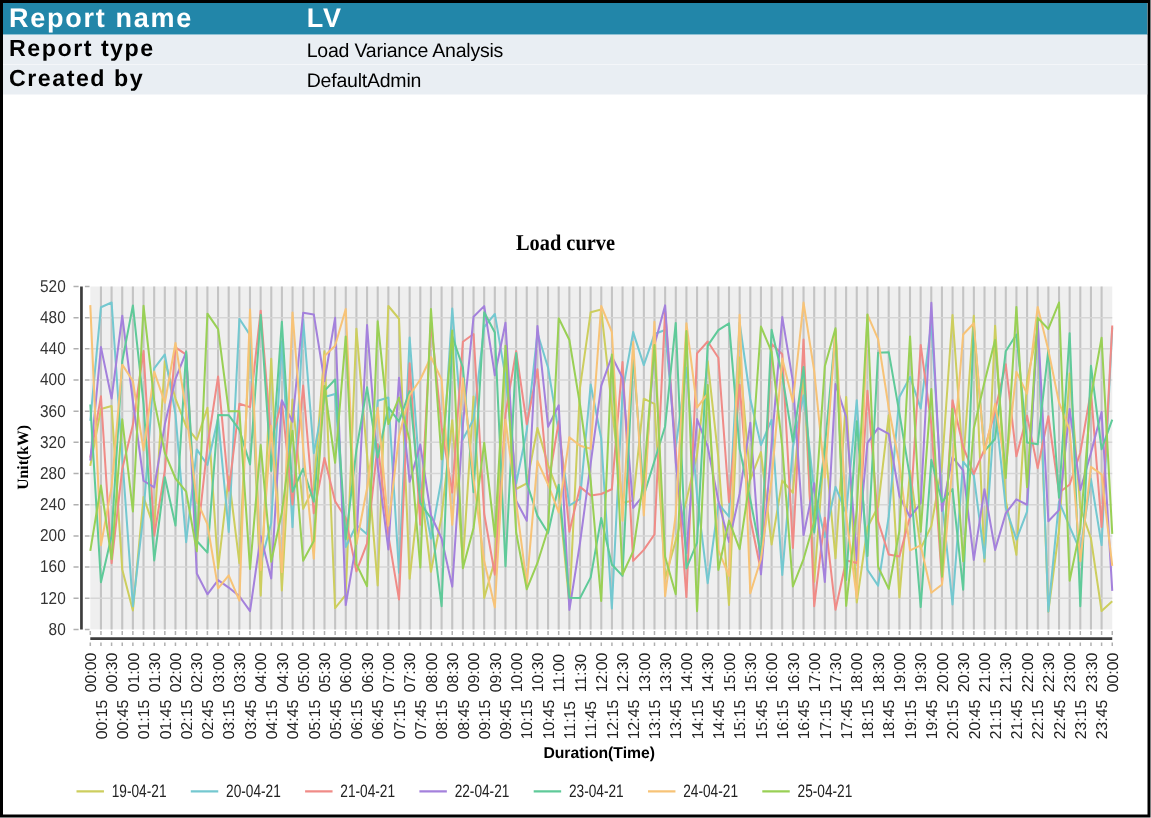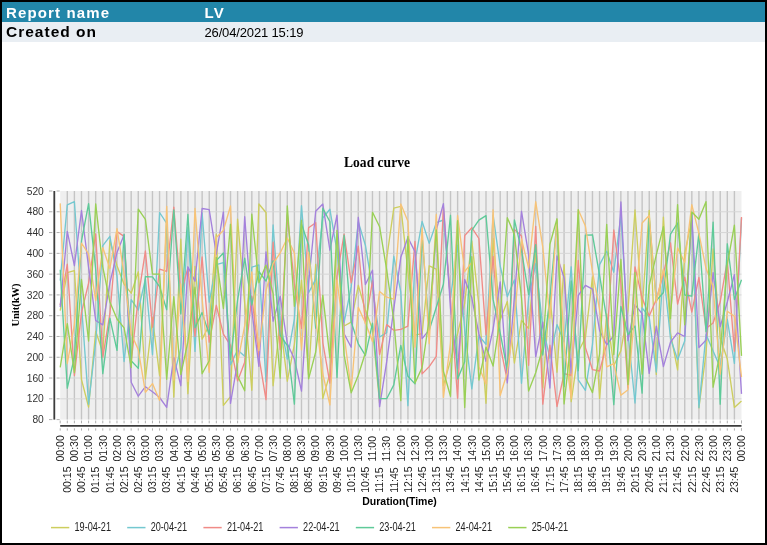--- a/index.html
+++ b/index.html
@@ -1,34 +1,38 @@
 <!DOCTYPE html>
 <html><head><meta charset="utf-8"><style>
 *{margin:0;padding:0;box-sizing:border-box}
 html,body{width:767px;height:545px;background:#fff;overflow:hidden}
 body{border:2px solid #000;font-family:"Liberation Sans",sans-serif;position:relative}
 table{border-collapse:collapse;width:100%;table-layout:fixed}
 td{height:20px;vertical-align:middle;white-space:nowrap;overflow:hidden}
 td:first-child{width:198px;padding-left:4px}
 td+td{padding-left:4.5px}
-tr.hdr td{background:#2286a9;color:#fff;font-weight:bold;font-size:15px;letter-spacing:1.15px}
+tr.hdr td{background:#2286a9;color:#fff;font-weight:bold;font-size:18px;letter-spacing:1.15px}
 td.l{background:#e9eef3;font-weight:bold;font-size:15.5px;letter-spacing:1px}
 td.v{background:#e9eef3;font-size:13px;letter-spacing:-0.15px}
 .chartwrap{position:absolute;left:0;top:0;width:767px;height:545px;pointer-events:none}
 </style></head>
 <body>
 <table>
 <tbody>
       <tr class="hdr">
         <td>Report name</td>
         <td>LV</td>
       </tr>
 <tr>
-        <td class="l">Created on</td>
-        <td class="v">26/04/2021 15:19</td>
+        <td class="l">Report type</td>
+        <td class="v">Load Variance Analysis</td>
+      </tr>
+<tr>
+        <td class="l">Created by</td>
+        <td class="v">DefaultAdmin</td>
       </tr>
 </tbody>
   </table>
 <div class="chartwrap"><svg width="767" height="545" viewBox="0 0 767 545" font-family="Liberation Sans, sans-serif">
 <rect x="58.2" y="189.0" width="681.3" height="228.60000000000002" fill="#efefef"></rect>
 <path d="M65.3 189.0V417.6 M72.39 189.0V417.6 M79.49 189.0V417.6 M86.59 189.0V417.6 M93.68 189.0V417.6 M100.78 189.0V417.6 M107.88 189.0V417.6 M114.97 189.0V417.6 M122.07 189.0V417.6 M129.17 189.0V417.6 M136.27 189.0V417.6 M143.36 189.0V417.6 M150.46 189.0V417.6 M157.56 189.0V417.6 M164.65 189.0V417.6 M171.75 189.0V417.6 M178.85 189.0V417.6 M185.94 189.0V417.6 M193.04 189.0V417.6 M200.14 189.0V417.6 M207.23 189.0V417.6 M214.33 189.0V417.6 M221.43 189.0V417.6 M228.52 189.0V417.6 M235.62 189.0V417.6 M242.72 189.0V417.6 M249.82 189.0V417.6 M256.91 189.0V417.6 M264.01 189.0V417.6 M271.11 189.0V417.6 M278.2 189.0V417.6 M285.3 189.0V417.6 M292.4 189.0V417.6 M299.49 189.0V417.6 M306.59 189.0V417.6 M313.69 189.0V417.6 M320.78 189.0V417.6 M327.88 189.0V417.6 M334.98 189.0V417.6 M342.07 189.0V417.6 M349.17 189.0V417.6 M356.27 189.0V417.6 M363.37 189.0V417.6 M370.46 189.0V417.6 M377.56 189.0V417.6 M384.66 189.0V417.6 M391.75 189.0V417.6 M398.85 189.0V417.6 M405.95 189.0V417.6 M413.04 189.0V417.6 M420.14 189.0V417.6 M427.24 189.0V417.6 M434.33 189.0V417.6 M441.43 189.0V417.6 M448.53 189.0V417.6 M455.62 189.0V417.6 M462.72 189.0V417.6 M469.82 189.0V417.6 M476.92 189.0V417.6 M484.01 189.0V417.6 M491.11 189.0V417.6 M498.21 189.0V417.6 M505.3 189.0V417.6 M512.4 189.0V417.6 M519.5 189.0V417.6 M526.59 189.0V417.6 M533.69 189.0V417.6 M540.79 189.0V417.6 M547.88 189.0V417.6 M554.98 189.0V417.6 M562.08 189.0V417.6 M569.17 189.0V417.6 M576.27 189.0V417.6 M583.37 189.0V417.6 M590.47 189.0V417.6 M597.56 189.0V417.6 M604.66 189.0V417.6 M611.76 189.0V417.6 M618.85 189.0V417.6 M625.95 189.0V417.6 M633.05 189.0V417.6 M640.14 189.0V417.6 M647.24 189.0V417.6 M654.34 189.0V417.6 M661.43 189.0V417.6 M668.53 189.0V417.6 M675.63 189.0V417.6 M682.73 189.0V417.6 M689.82 189.0V417.6 M696.92 189.0V417.6 M704.02 189.0V417.6 M711.11 189.0V417.6 M718.21 189.0V417.6 M725.31 189.0V417.6 M732.4 189.0V417.6" stroke="#c4c4c4" stroke-width="1.4" fill="none"></path>
 <path d="M58.2 209.78H739.5 M58.2 230.56H739.5 M58.2 251.35H739.5 M58.2 272.13H739.5 M58.2 292.91H739.5 M58.2 313.69H739.5 M58.2 334.47H739.5 M58.2 355.25H739.5 M58.2 376.04H739.5 M58.2 396.82H739.5" stroke="#d6d6d6" stroke-width="1" fill="none"></path>
 <polyline points="58.2,308.6 65.3,270.6 72.4,268.7 79.5,377.6 86.6,405.0 93.7,329.3 100.8,350.3 107.9,238.8 115.0,263.7 122.1,282.2 129.2,291.2 136.3,269.8 143.4,377.0 150.5,315.8 157.6,373.5 164.7,218.9 171.8,395.0 178.8,237.1 185.9,391.7 193.0,264.4 200.1,337.2 207.2,323.1 214.3,232.1 221.4,403.4 228.5,394.6 235.6,217.1 242.7,301.4 249.8,388.3 256.9,202.0 264.0,210.5 271.1,383.8 278.2,319.3 285.3,379.2 292.4,342.3 299.5,278.1 306.6,373.2 313.7,262.4 320.8,396.6 327.9,371.6 335.0,237.7 342.1,324.0 349.2,320.2 356.3,283.3 363.4,308.1 370.5,327.3 377.6,400.9 384.7,256.3 391.8,206.1 398.8,204.3 405.9,269.3 413.0,333.2 420.1,331.7 427.2,263.8 434.3,267.2 441.4,383.6 448.5,358.4 455.6,331.7 462.7,301.0 469.8,238.9 476.9,303.3 484.0,401.3 491.1,236.3 498.2,317.8 505.3,299.4 512.4,361.0 519.5,318.4 526.6,326.5 533.7,246.8 540.8,385.9 547.9,292.9 555.0,370.2 562.1,262.6 569.2,399.6 576.3,349.7 583.4,335.7 590.5,274.8 597.6,396.4 604.7,311.8 611.8,363.8 618.9,348.6 626.0,308.2 633.0,208.0 640.1,307.2 647.2,208.5 654.3,372.4 661.4,215.1 668.5,331.5 675.6,367.9 682.7,251.7 689.8,217.7 696.9,405.8 704.0,351.5 711.1,247.0 718.2,336.2 725.3,357.0 732.4,405.4 739.5,398.9" fill="none" stroke="#cdce5e" stroke-width="1.35" stroke-linejoin="round"></polyline>
 <polyline points="58.2,278.6 65.3,202.8 72.4,199.7 79.5,302.6 86.6,402.2 93.7,340.2 100.8,243.6 107.9,234.3 115.0,274.3 122.1,359.5 129.2,297.6 136.3,308.0 143.4,276.9 150.5,352.6 157.6,210.5 164.7,221.4 171.8,373.5 178.8,346.7 185.9,225.7 193.0,349.4 200.1,211.0 207.2,300.1 214.3,262.6 221.4,260.7 228.5,362.7 235.6,348.0 242.7,354.2 249.8,265.2 256.9,263.0 264.0,379.8 271.1,223.0 278.2,319.9 285.3,357.1 292.4,316.8 299.5,203.7 306.6,290.8 313.7,277.4 320.8,216.0 327.9,207.3 335.0,249.2 342.1,320.4 349.2,284.9 356.3,220.0 363.4,243.2 370.5,286.6 377.6,335.0 384.7,330.6 391.8,254.3 398.8,290.2 405.9,403.7 413.0,259.6 420.1,219.4 427.2,241.4 434.3,220.7 441.4,218.0 448.5,296.0 455.6,243.2 462.7,328.3 469.8,386.8 476.9,333.8 484.0,342.4 491.1,213.1 498.2,264.0 505.3,294.7 512.4,277.9 519.5,381.3 526.6,296.2 533.7,261.6 540.8,325.3 547.9,356.1 555.0,322.6 562.1,340.0 569.2,264.8 576.3,377.8 583.4,388.4 590.5,342.3 597.6,262.6 604.7,249.3 611.8,270.2 618.9,213.0 626.0,331.3 633.0,401.0 640.1,305.8 647.2,315.0 654.3,370.0 661.4,268.5 668.5,336.3 675.6,357.7 682.7,339.1 689.8,211.1 696.9,405.6 704.0,332.3 711.1,349.1 718.2,365.4 725.3,317.3 732.4,361.4 739.5,216.3" fill="none" stroke="#74c8d0" stroke-width="1.35" stroke-linejoin="round"></polyline>
 <polyline points="58.2,303.1 65.3,262.2 72.4,373.5 79.5,310.6 86.6,281.2 93.7,232.0 100.8,355.3 107.9,311.7 115.0,229.6 122.1,234.4 129.2,359.9 136.3,295.4 143.4,249.0 150.5,325.1 157.6,267.2 164.7,269.4 171.8,205.1 178.8,292.1 185.9,265.7 193.0,334.4 200.1,255.0 207.2,340.2 214.3,303.3 221.4,332.2 228.5,343.4 235.6,378.9 242.7,360.3 249.8,294.1 256.9,354.9 264.0,397.6 271.1,240.2 278.2,347.8 285.3,212.6 292.4,282.8 299.5,326.4 306.6,225.8 313.7,220.7 320.8,340.5 327.9,381.1 335.0,274.0 342.1,232.1 349.2,280.8 356.3,244.2 363.4,321.5 370.5,278.8 377.6,352.5 384.7,322.6 391.8,328.3 398.8,327.3 405.9,324.2 413.0,239.4 420.1,371.9 427.2,364.6 434.3,354.3 441.4,205.4 448.5,298.6 455.6,396.2 462.7,233.6 469.8,225.7 476.9,236.5 484.0,332.7 491.1,254.5 498.2,343.7 505.3,378.7 512.4,227.4 519.5,234.1 526.6,363.3 533.7,224.4 540.8,402.1 547.9,343.1 555.0,404.5 562.1,371.7 569.2,373.3 576.3,258.5 583.4,345.6 590.5,367.7 597.6,369.0 604.7,342.4 611.8,228.0 618.9,281.1 626.0,386.0 633.0,264.9 640.1,295.8 647.2,314.0 654.3,297.6 661.4,271.8 668.5,240.8 675.6,302.2 682.7,275.1 689.8,310.1 696.9,275.5 704.0,326.5 711.1,321.0 718.2,299.8 725.3,258.6 732.4,349.3 739.5,215.0" fill="none" stroke="#f08b87" stroke-width="1.35" stroke-linejoin="round"></polyline>

